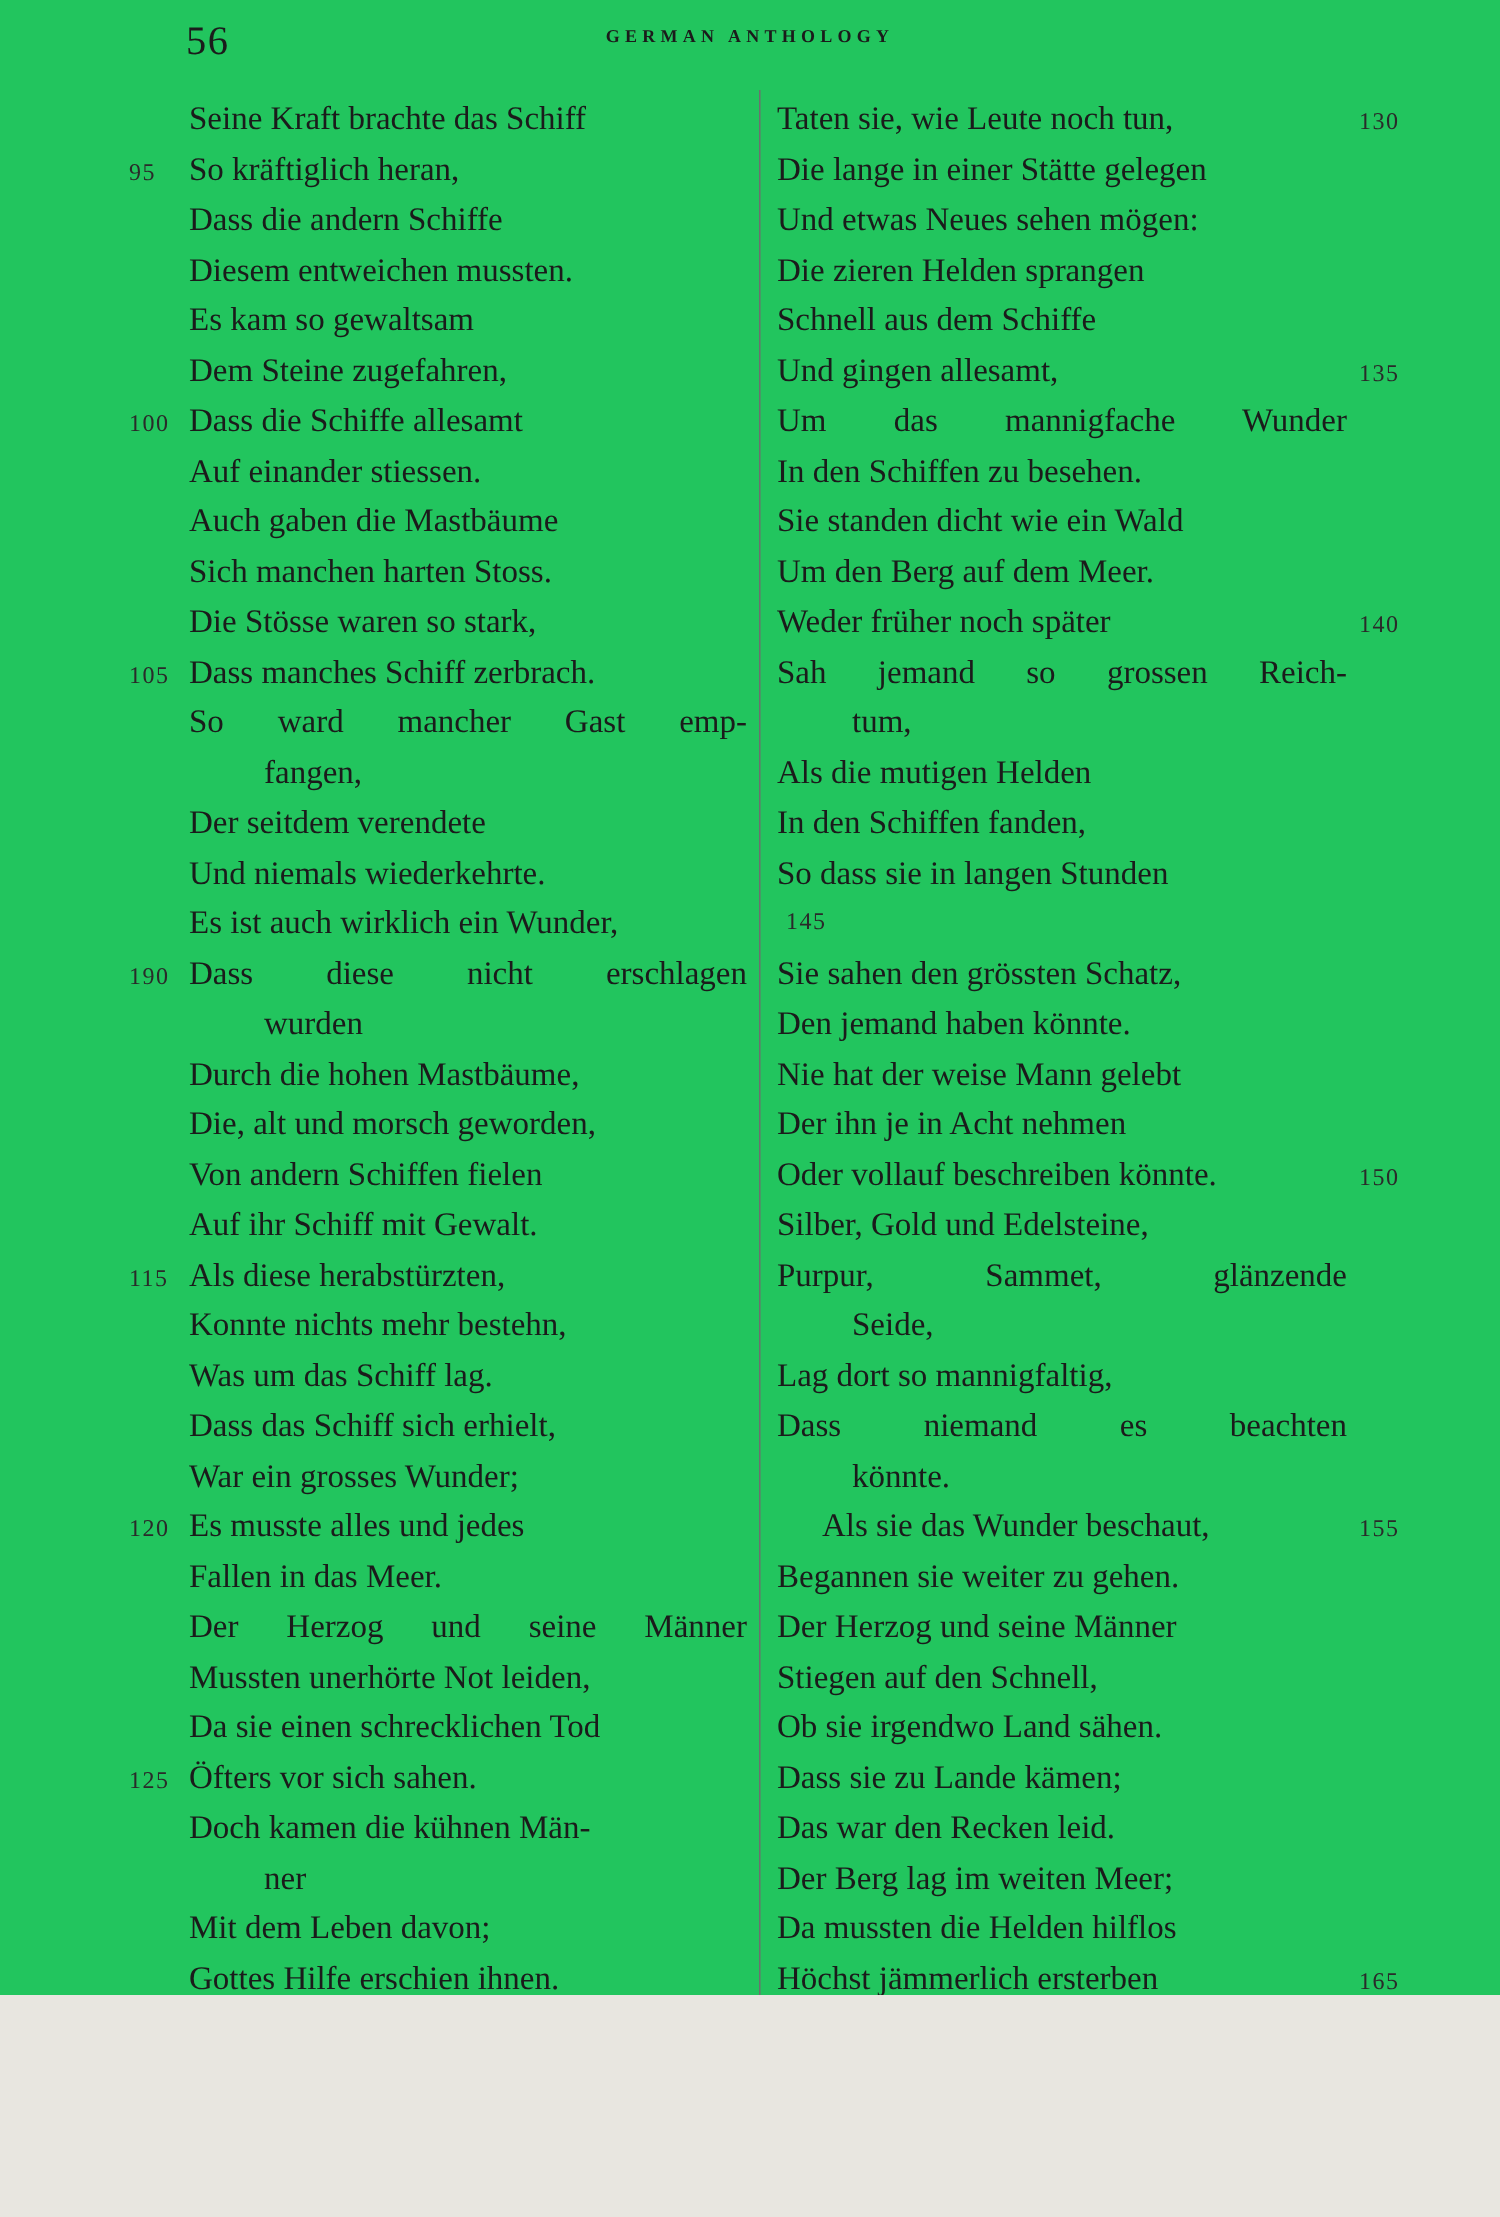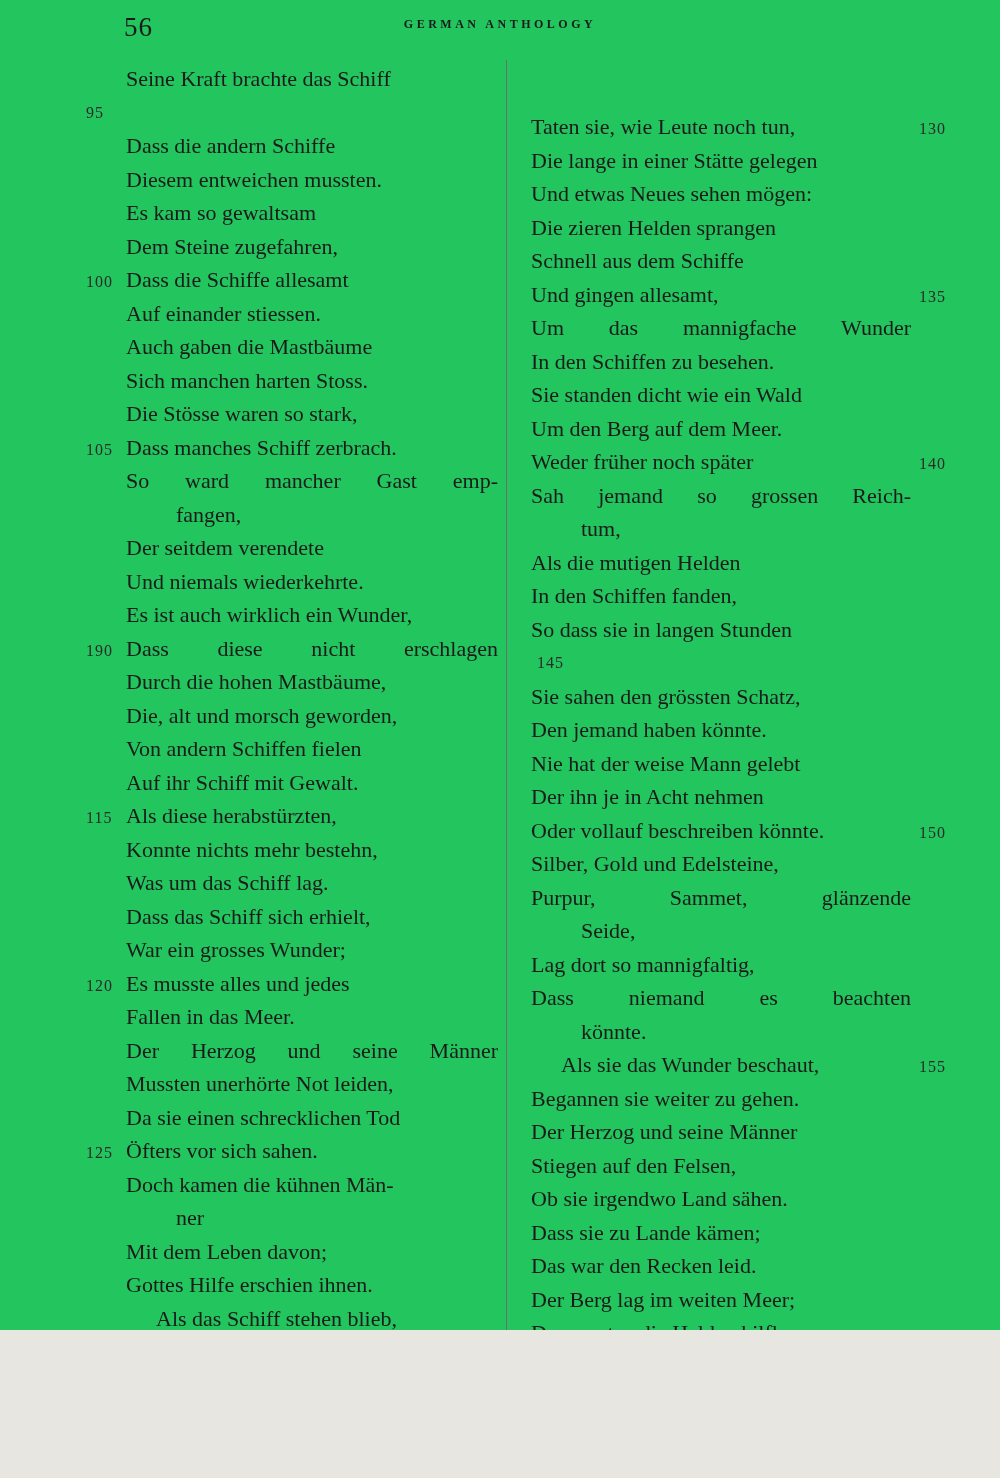--- a/index.html
+++ b/index.html
@@ -24,21 +24,21 @@
   }
   .divider {
     position:absolute; left:506px; top:60px;
     width:1px; height:1296px;
     background:#6e6e6e;
   }
   .col {
     position:absolute; top:62px;
   }
   .col-left  { left:84px;  width:416px; }
-  .col-right { left:531px; width:428px;margin-top:48px; }
+  .col-right { left:518px; width:428px; }
   .line {
     display:flex; align-items:baseline;
     height:33.5px; line-height:33.5px;
     font-size:22px;
   }
   .num {
     font-size:16px; color:#2a2a2a;
     letter-spacing:1px;
   }
   .col-left  .num { width:40px; padding-left:2px; }
@@ -59,20 +59,21 @@
 
   <div class="divider"></div>
 
   <div class="col col-left" id="col-left">
       <div class="line">
         <span class="num"></span>
         <span class="t">Seine Kraft brachte das Schiff</span>
       </div>
       <div class="line">
         <span class="num">95</span>
+        <span class="t">So kräftiglich heran,</span>
       </div>
       <div class="line">
         <span class="num"></span>
         <span class="t">Dass die andern Schiffe</span>
       </div>
       <div class="line">
         <span class="num"></span>
         <span class="t">Diesem entweichen mussten.</span>
       </div>
       <div class="line">
@@ -126,20 +127,24 @@
       <div class="line">
         <span class="num"></span>
         <span class="t">Es ist auch wirklich ein Wunder,</span>
       </div>
       <div class="line">
         <span class="num">190</span>
         <span class="t j">Dass diese nicht erschlagen</span>
       </div>
       <div class="line">
         <span class="num"></span>
+        <span class="t i-cont">wurden</span>
+      </div>
+      <div class="line">
+        <span class="num"></span>
         <span class="t">Durch die hohen Mastbäume,</span>
       </div>
       <div class="line">
         <span class="num"></span>
         <span class="t">Die, alt und morsch geworden,</span>
       </div>
       <div class="line">
         <span class="num"></span>
         <span class="t">Von andern Schiffen fielen</span>
       </div>
@@ -331,21 +336,21 @@
       </div>
       <div class="line">
         <span class="t">Begannen sie weiter zu gehen.</span>
         <span class="num"></span>
       </div>
       <div class="line">
         <span class="t">Der Herzog und seine Männer</span>
         <span class="num"></span>
       </div>
       <div class="line">
-        <span class="t">Stiegen auf den Felsen,</span>
+        <span class="t">Stiegen auf den Schnell,</span>
         <span class="num"></span>
       </div>
       <div class="line">
         <span class="t">Ob sie irgendwo Land sähen.</span>
         <span class="num"></span>
       </div>
       <div class="line">
         <span class="t">Dass sie zu Lande kämen;</span>
         <span class="num"></span>
       </div>

